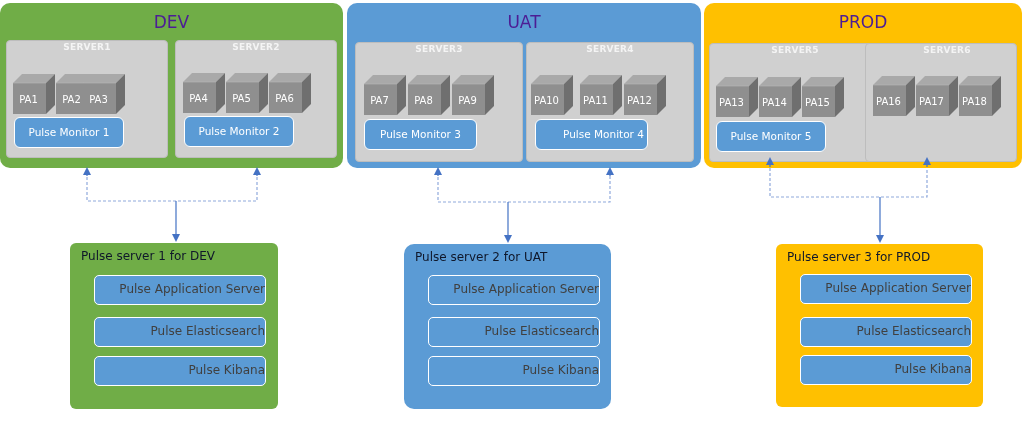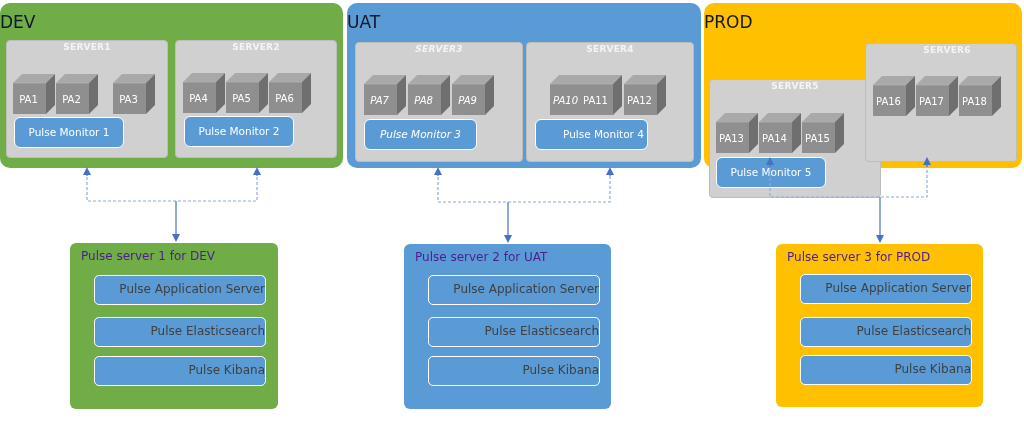--- a/index.html
+++ b/index.html
@@ -1,33 +1,33 @@
 <!DOCTYPE html>
 <html><head>
 <meta charset="utf-8">
 <style>
   html, body { margin:0; padding:0; background:#ffffff; }
   body { width:1024px; height:422px; position:relative; overflow:hidden;
          font-family:"DejaVu Sans", "Liberation Sans", sans-serif; }
   .env { position:absolute; border-radius:10px; }
-  .env-title { position:absolute; left:0; right:0; top:9px; 
-               color:#0f172a; font-size:17px; }
+  .env-title { position:absolute; left:0; right:0; top:9px; text-align:center;
+               color:#4c1d95; font-size:17px; }
   .server { position:absolute; background:#d0d0d0; border:1px solid #bdbdbd;
             border-radius:4px; box-sizing:border-box; }
   .server-title { position:absolute; left:0; right:0; top:1px; text-align:center;
                   color:#f4f4f4; font-size:9px; font-weight:bold; letter-spacing:0.2px; }
   .cube { position:absolute; width:42px; height:40px; }
   .cube svg { position:absolute; left:0; top:0; width:42px; height:40px; overflow:visible; }
   .cube-label { position:absolute; left:0; width:31px; top:20px; text-align:center;
                 color:#fff; font-size:10px; }
   .monitor { position:absolute; background:#5b9bd5; border:1.5px solid #ffffff;
              border-radius:6px; box-sizing:border-box; color:#fff; font-size:10.5px;
              text-align:center; line-height:28px; }
   .pserver { position:absolute; border-radius:6px; }
-  .pserver-title { position:absolute; left:11px; top:6px; color:#4c1d95; font-size:12px; }
+  .pserver-title { position:absolute; left:11px; top:6px; color:#0f172a; font-size:12px; }
   .svc { position:absolute; left:24px; width:172px; height:30px; box-sizing:border-box;
          background:#5b9bd5; border:1.5px solid #ffffff; border-radius:5px; color:#404040;
          font-size:12px; text-align:right; line-height:27px; }
   #connectors { position:absolute; left:0; top:0; width:1024px; height:422px; pointer-events:none; }
 </style>
 </head>
 <body>
 
 <div class="env" style="left:0;top:3px;width:343px;height:165px;background:#70ad47;">
   <div class="env-title">DEV</div>
@@ -45,21 +45,21 @@
       </div>
     <div class="cube" style="left:49px;top:33px;">
         <svg viewBox="0 0 42 40">
           <polygon points="0,9 9,0 42,0 33,9" fill="#a9a9a9"></polygon>
           <polygon points="33,9 42,0 42,31 33,40" fill="#6f6f6f"></polygon>
           <rect x="0" y="9" width="33" height="31" fill="#8f8f8f"></rect>
           <line x1="0" y1="9" x2="33" y2="9" stroke="#b8b8b8" stroke-width="0.6"></line>
         </svg>
         <div class="cube-label">PA2</div>
       </div>
-    <div class="cube" style="left:106px;top:33px;border-radius:17px;">
+    <div class="cube" style="left:76px;top:33px;border-radius:17px;">
         <svg viewBox="0 0 42 40">
           <polygon points="0,9 9,0 42,0 33,9" fill="#a9a9a9"></polygon>
           <polygon points="33,9 42,0 42,31 33,40" fill="#6f6f6f"></polygon>
           <rect x="0" y="9" width="33" height="31" fill="#8f8f8f"></rect>
           <line x1="0" y1="9" x2="33" y2="9" stroke="#b8b8b8" stroke-width="0.6"></line>
         </svg>
         <div class="cube-label">PA3</div>
       </div>
     <div class="monitor" style="left:7px;top:76px;width:110px;height:31px;">Pulse Monitor 1</div>
   </div>
@@ -93,21 +93,21 @@
         </svg>
         <div class="cube-label">PA6</div>
       </div>
     <div class="monitor" style="left:8px;top:75px;width:110px;height:31px;">Pulse Monitor 2</div>
   </div>
 </div>
 
 <div class="env" style="left:347px;top:3px;width:354px;height:165px;background:#5b9bd5;">
   <div class="env-title">UAT</div>
 
-  <div class="server" style="left:8px;top:39px;width:168px;height:120px;font-style:italic;">
+  <div class="server" style="left:8px;top:39px;width:168px;height:120px;">
     <div class="server-title">SERVER3</div>
     <div class="cube" style="left:8px;top:32px;">
         <svg viewBox="0 0 42 40">
           <polygon points="0,9 9,0 42,0 33,9" fill="#a9a9a9"></polygon>
           <polygon points="33,9 42,0 42,31 33,40" fill="#6f6f6f"></polygon>
           <rect x="0" y="9" width="33" height="31" fill="#8f8f8f"></rect>
           <line x1="0" y1="9" x2="33" y2="9" stroke="#b8b8b8" stroke-width="0.6"></line>
         </svg>
         <div class="cube-label">PA7</div>
       </div>
@@ -127,21 +127,21 @@
           <rect x="0" y="9" width="33" height="31" fill="#8f8f8f"></rect>
           <line x1="0" y1="9" x2="33" y2="9" stroke="#b8b8b8" stroke-width="0.6"></line>
         </svg>
         <div class="cube-label">PA9</div>
       </div>
     <div class="monitor" style="left:8px;top:76px;width:113px;height:31px;">Pulse Monitor 3</div>
   </div>
 
   <div class="server" style="left:179px;top:39px;width:168px;height:120px;">
     <div class="server-title">SERVER4</div>
-    <div class="cube" style="left:23px;top:32px;font-style:italic;">
+    <div class="cube" style="left:4px;top:32px;">
         <svg viewBox="0 0 42 40">
           <polygon points="0,9 9,0 42,0 33,9" fill="#a9a9a9"></polygon>
           <polygon points="33,9 42,0 42,31 33,40" fill="#6f6f6f"></polygon>
           <rect x="0" y="9" width="33" height="31" fill="#8f8f8f"></rect>
           <line x1="0" y1="9" x2="33" y2="9" stroke="#b8b8b8" stroke-width="0.6"></line>
         </svg>
         <div class="cube-label">PA10</div>
       </div>
     <div class="cube" style="left:53px;top:32px;">
         <svg viewBox="0 0 42 40">
@@ -161,21 +161,21 @@
         </svg>
         <div class="cube-label">PA12</div>
       </div>
     <div class="monitor" style="left:8px;top:76px;width:113px;height:31px;padding-left:24px;">Pulse Monitor 4</div>
   </div>
 </div>
 
 <div class="env" style="left:704px;top:3px;width:318px;height:165px;background:#ffc000;">
   <div class="env-title">PROD</div>
 
-  <div class="server" style="left:5px;top:40px;width:172px;height:119px;margin-top:36px;">
+  <div class="server" style="left:5px;top:40px;width:172px;height:119px;">
     <div class="server-title">SERVER5</div>
     <div class="cube" style="left:6px;top:33px;">
         <svg viewBox="0 0 42 40">
           <polygon points="0,9 9,0 42,0 33,9" fill="#a9a9a9"></polygon>
           <polygon points="33,9 42,0 42,31 33,40" fill="#6f6f6f"></polygon>
           <rect x="0" y="9" width="33" height="31" fill="#8f8f8f"></rect>
           <line x1="0" y1="9" x2="33" y2="9" stroke="#b8b8b8" stroke-width="0.6"></line>
         </svg>
         <div class="cube-label">PA13</div>
       </div>
@@ -262,21 +262,21 @@
   <line x1="927" y1="167" x2="927" y2="161" stroke="#4472c4" stroke-width="1.2" stroke-dasharray="2,1" marker-end="url(#arrow)"></line>
 </svg>
 
 <div class="pserver" style="left:70px;top:243px;width:208px;height:166px;background:#70ad47;">
   <div class="pserver-title">Pulse server 1 for DEV</div>
   <div class="svc" style="top:32px;">Pulse Application Server</div>
   <div class="svc" style="top:74px;">Pulse Elasticsearch</div>
   <div class="svc" style="top:113px;">Pulse Kibana</div>
 </div>
 
-<div class="pserver" style="left:404px;top:244px;width:207px;height:165px;background:#5b9bd5;">
+<div class="pserver" style="left:404px;top:244px;width:207px;height:165px;background:#5b9bd5;border-radius:10px;">
   <div class="pserver-title">Pulse server 2 for UAT</div>
   <div class="svc" style="top:31px;">Pulse Application Server</div>
   <div class="svc" style="top:73px;">Pulse Elasticsearch</div>
   <div class="svc" style="top:112px;">Pulse Kibana</div>
 </div>
 
 <div class="pserver" style="left:776px;top:244px;width:207px;height:163px;background:#ffc000;">
   <div class="pserver-title">Pulse server 3 for PROD</div>
   <div class="svc" style="top:30px;">Pulse Application Server</div>
   <div class="svc" style="top:73px;">Pulse Elasticsearch</div>

